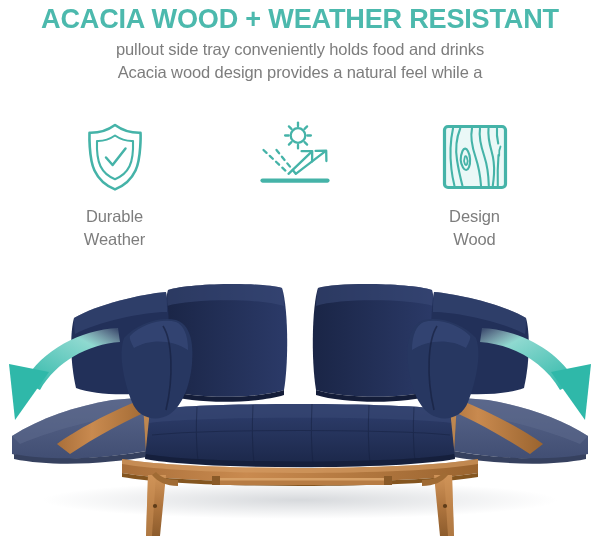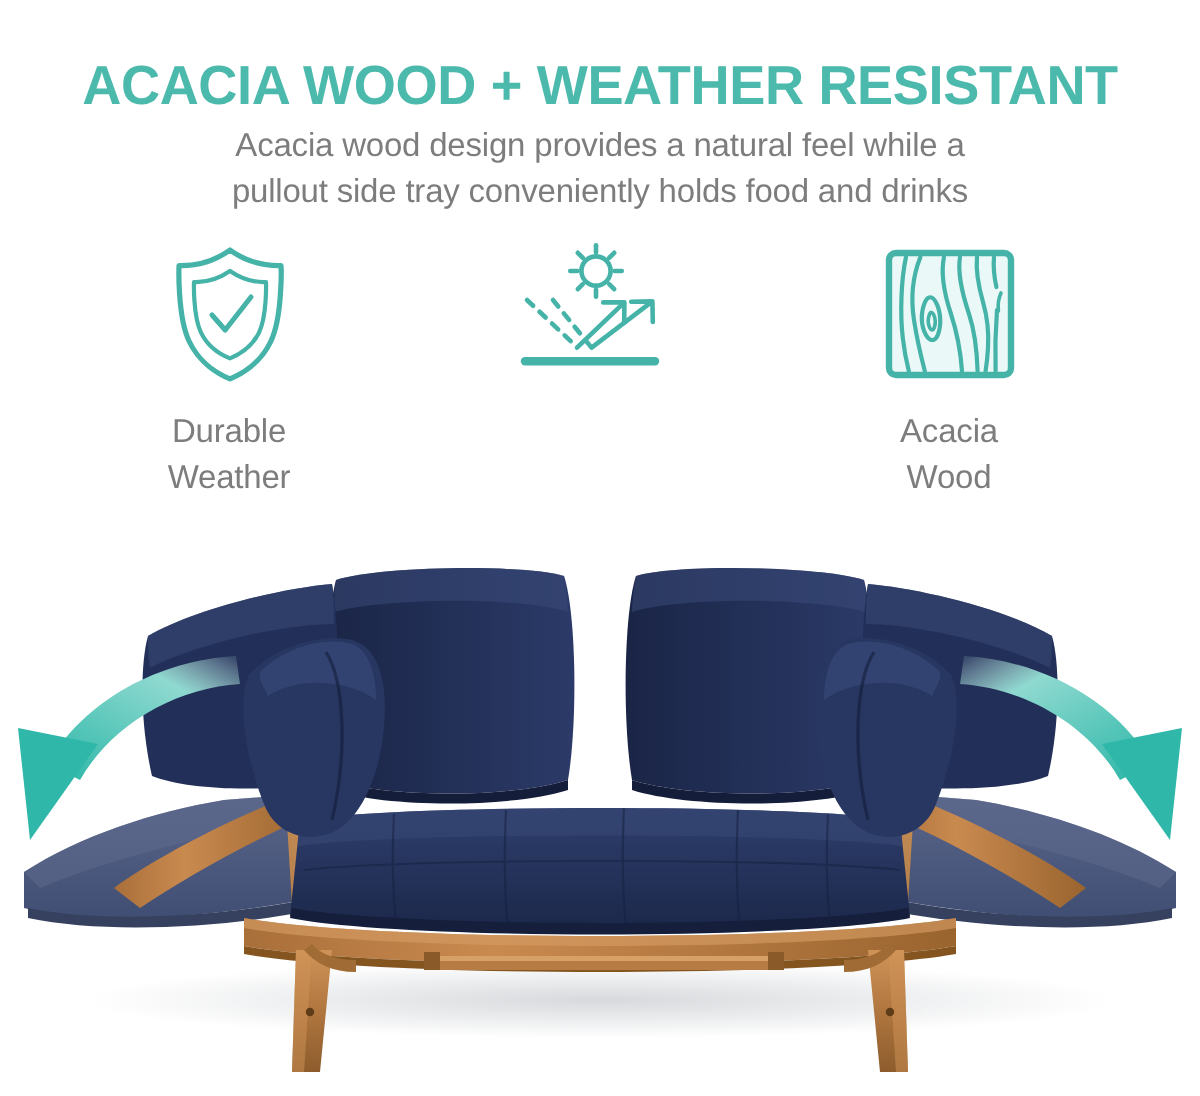--- a/index.html
+++ b/index.html
@@ -26,21 +26,20 @@
   }
 
   
   .header-block {
     position: absolute;
     top: 0;
     left: 0;
     width: 600px;
     height: 100px;
     text-align: center;
-    margin-top: 24px;
   }
 
   .headline {
     position: absolute;
     top: 2px;
     left: 0;
     width: 600px;
     font-size: 27.5px;
     line-height: 34px;
     font-weight: 700;
@@ -117,22 +116,22 @@
 </style>
 </head>
 <body>
 
 <div class="panel">
 
   <div class="header-block">
     <div class="headline">ACACIA WOOD + WEATHER RESISTANT</div>
 
     <div class="subhead">
+      <span class="line">pullout side tray conveniently holds food and drinks</span>
       <span class="line">Acacia wood design provides a natural feel while a</span>
-      <span class="line">pullout side tray conveniently holds food and drinks</span>
     </div>
   </div>
 
   <div class="features">
 
     <div class="feature">
       <div class="feature-icon">
         <svg width="62" height="70" viewBox="0 0 62 70" fill="none" stroke="#45b3a8" stroke-width="2.6" stroke-linecap="round" stroke-linejoin="round">
           <path d="M31 3 C22 9.5 12.5 11 5.5 10.8 C5.5 10.8 4.6 36 10.5 48.5
                    C15.8 59.8 25.5 65.2 31 67.4 C36.5 65.2 46.2 59.8 51.5 48.5
@@ -194,21 +193,21 @@
             <path d="M38 4.5 C36.5 13.5 39.5 24 42.5 33 C45 40.5 46.5 52 46.8 61.5"></path>
             <path d="M46.5 4.5 C45.8 12 47.5 20 49.5 27 C51.5 34 52.5 42 52 50
                      C51.7 55 51.2 59 50.8 61.5"></path>
             <path d="M55 4.5 C54.5 10 55.2 15 56.2 19.5"></path>
             <path d="M56.5 31 C55.8 40 55.5 52 55.8 61.5"></path>
             <path d="M58.5 22.5 C57.3 25 56.9 28.5 57.2 31.5" stroke-width="1.8"></path>
           </g>
         </svg>
       </div>
       <div class="feature-label">
-        <span class="line">Acacia</span>
+        <span class="line">Design</span>
         <span class="line">Wood</span>
       </div>
     </div>
   </div>
 
   <div class="photo">
 
     <svg width="600" height="280" viewBox="0 0 600 280" shape-rendering="geometricPrecision">
       <defs>
         <linearGradient id="gNavy" x1="0" y1="0" x2="0" y2="1">

